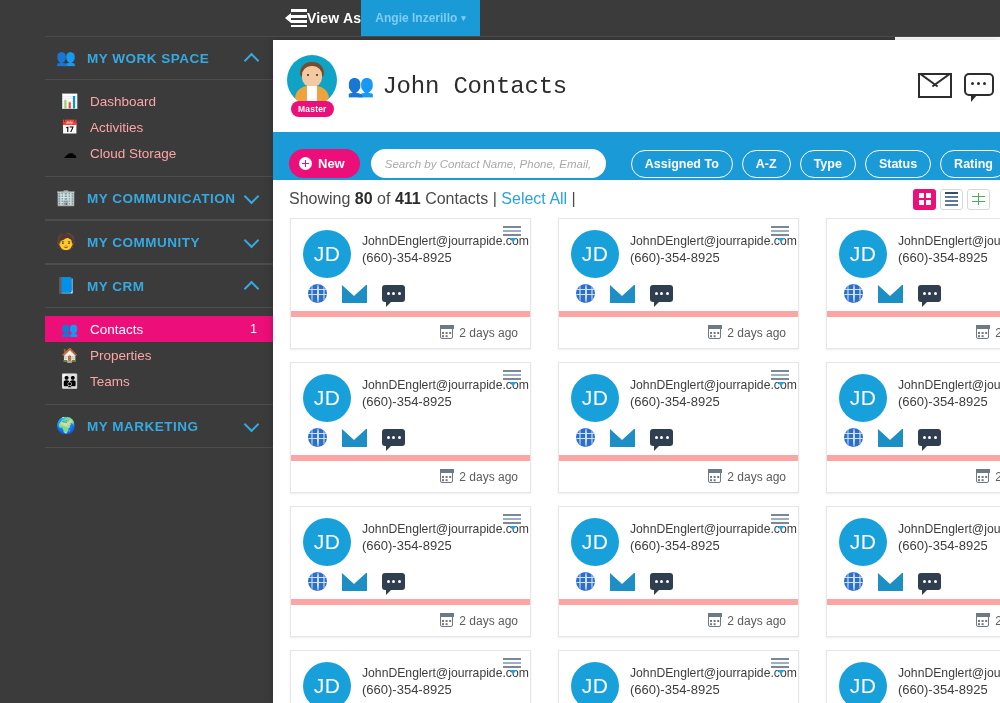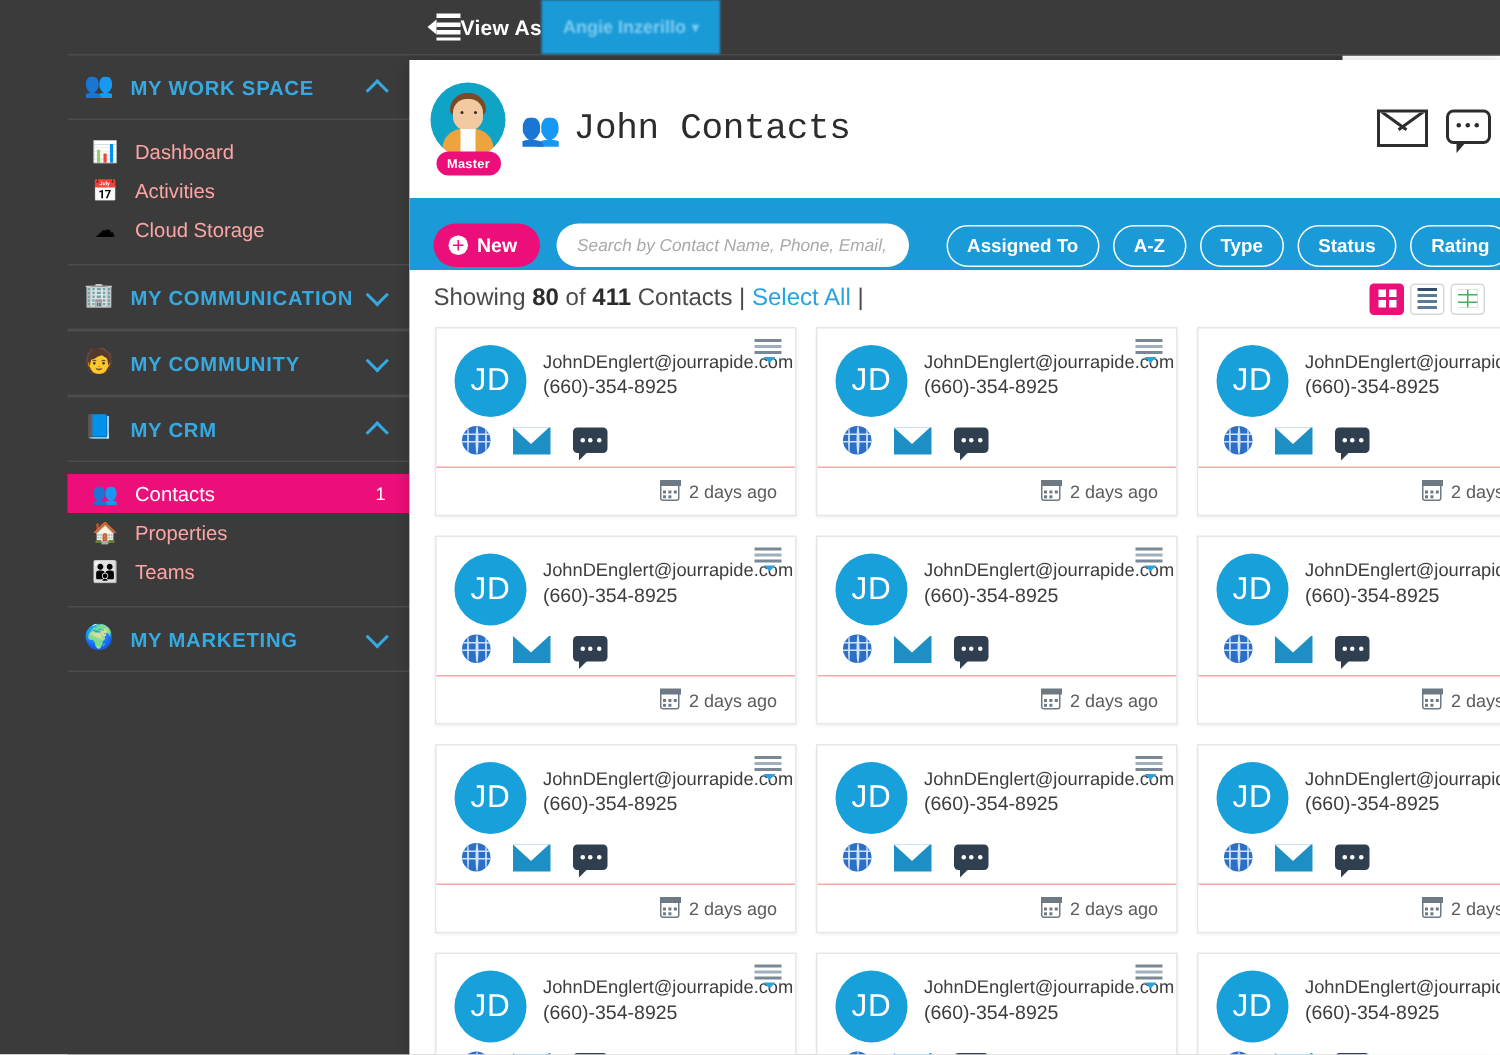--- a/index.html
+++ b/index.html
@@ -425,21 +425,21 @@
   .sheeticon { width:13px;height:12px;background:#44b05a;display:grid;grid-template-columns:1fr 1fr;grid-template-rows:repeat(3,1fr);gap:1px; }
   .sheeticon i { background:#ffffff; }
 
   
   #cards-area {
     padding: 0 0 0 6px;
     background: #ffffff;
   }
   .card-row {
     display: flex;
-    gap: 13px;
+    gap: 27px;
     margin-bottom: 13px;
     padding-left: 11px;
   }
   .card {
     width: 241px;
     flex: 0 0 auto;
     background: #ffffff;
     border: 1px solid #e6e6e6;
     box-shadow: 0 1px 2px rgba(0,0,0,.07);
     box-sizing: border-box;
@@ -557,21 +557,21 @@
   }
   .chat-s::after {
     content:"";
     position:absolute; left:4px; bottom:-5px;
     width:0;height:0;
     border-left: 6px solid #2f3f4f;
     border-bottom: 6px solid transparent;
   }
   .chat-s i { width:3px;height:3px;background:#ffffff;border-radius:50%; }
   .card-foot {
-    border-top: 1px solid #fca5a5;
+    border-top: 6px solid #fca5a5;
     height: 31px;
     display: flex;
     align-items: center;
     justify-content: flex-end;
     padding-right: 12px;
     gap: 6px;
     background: #ffffff;
   }
   .cal {
     width: 13px; height: 13px;

